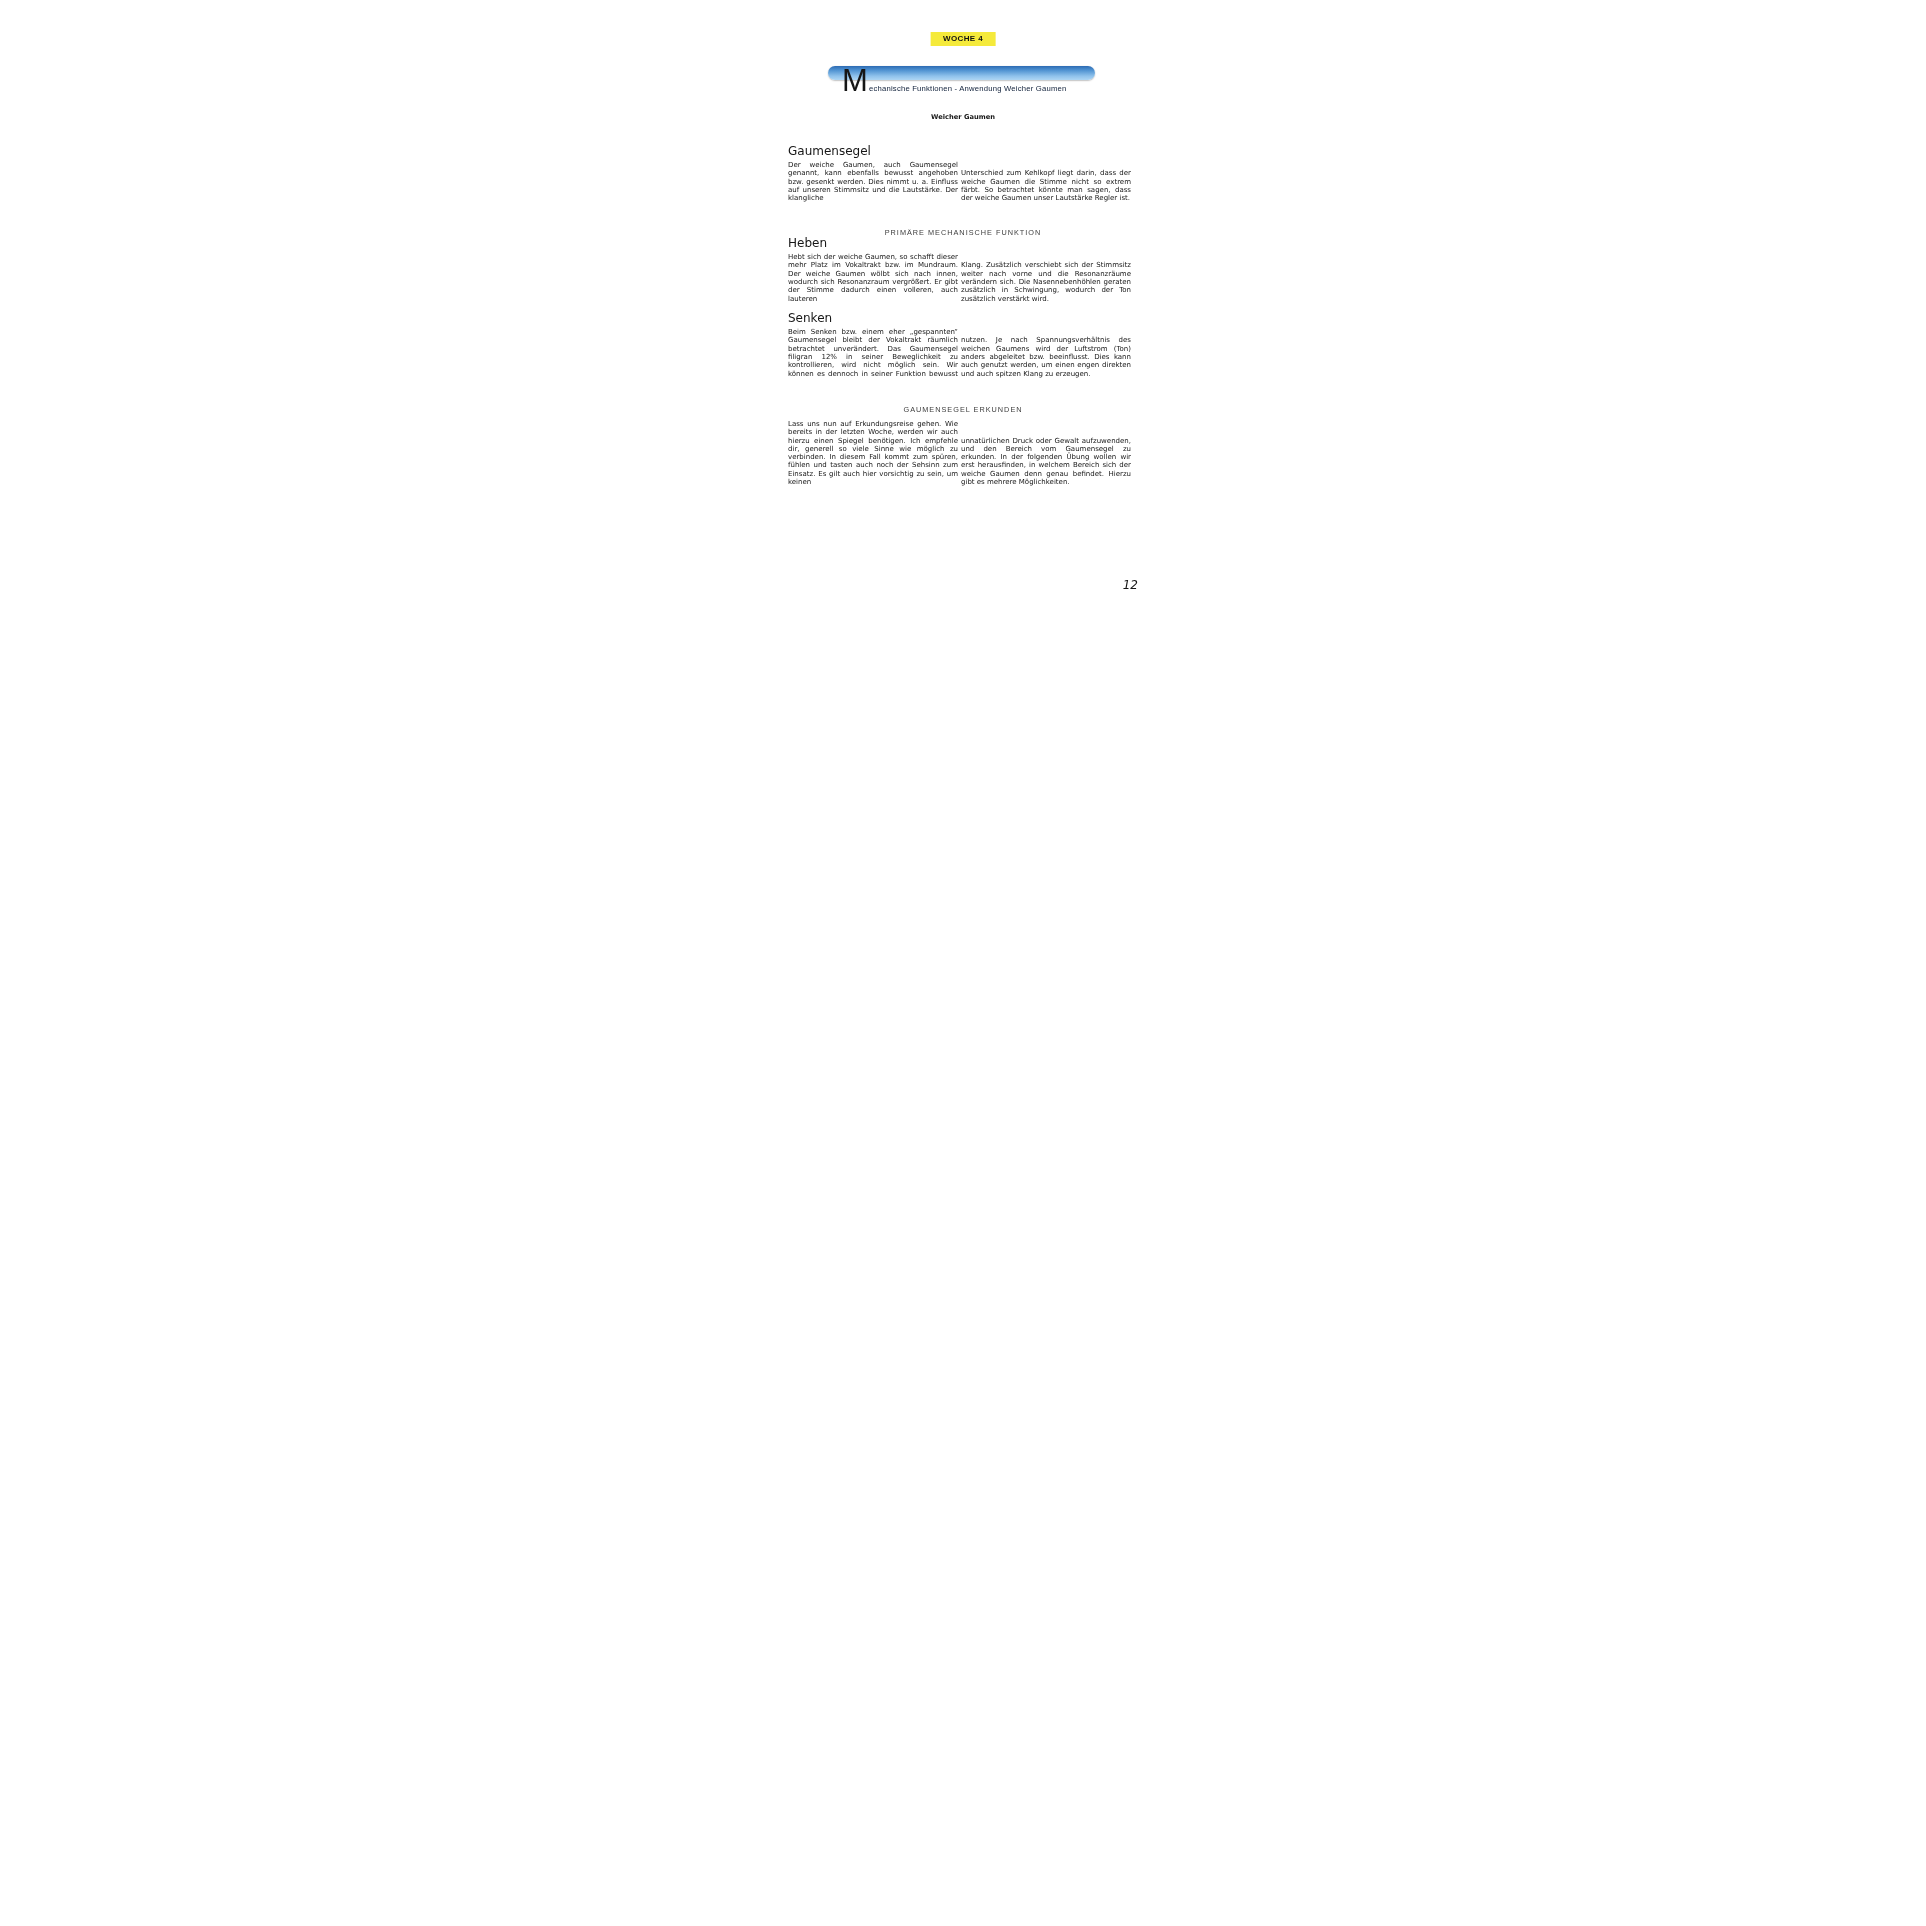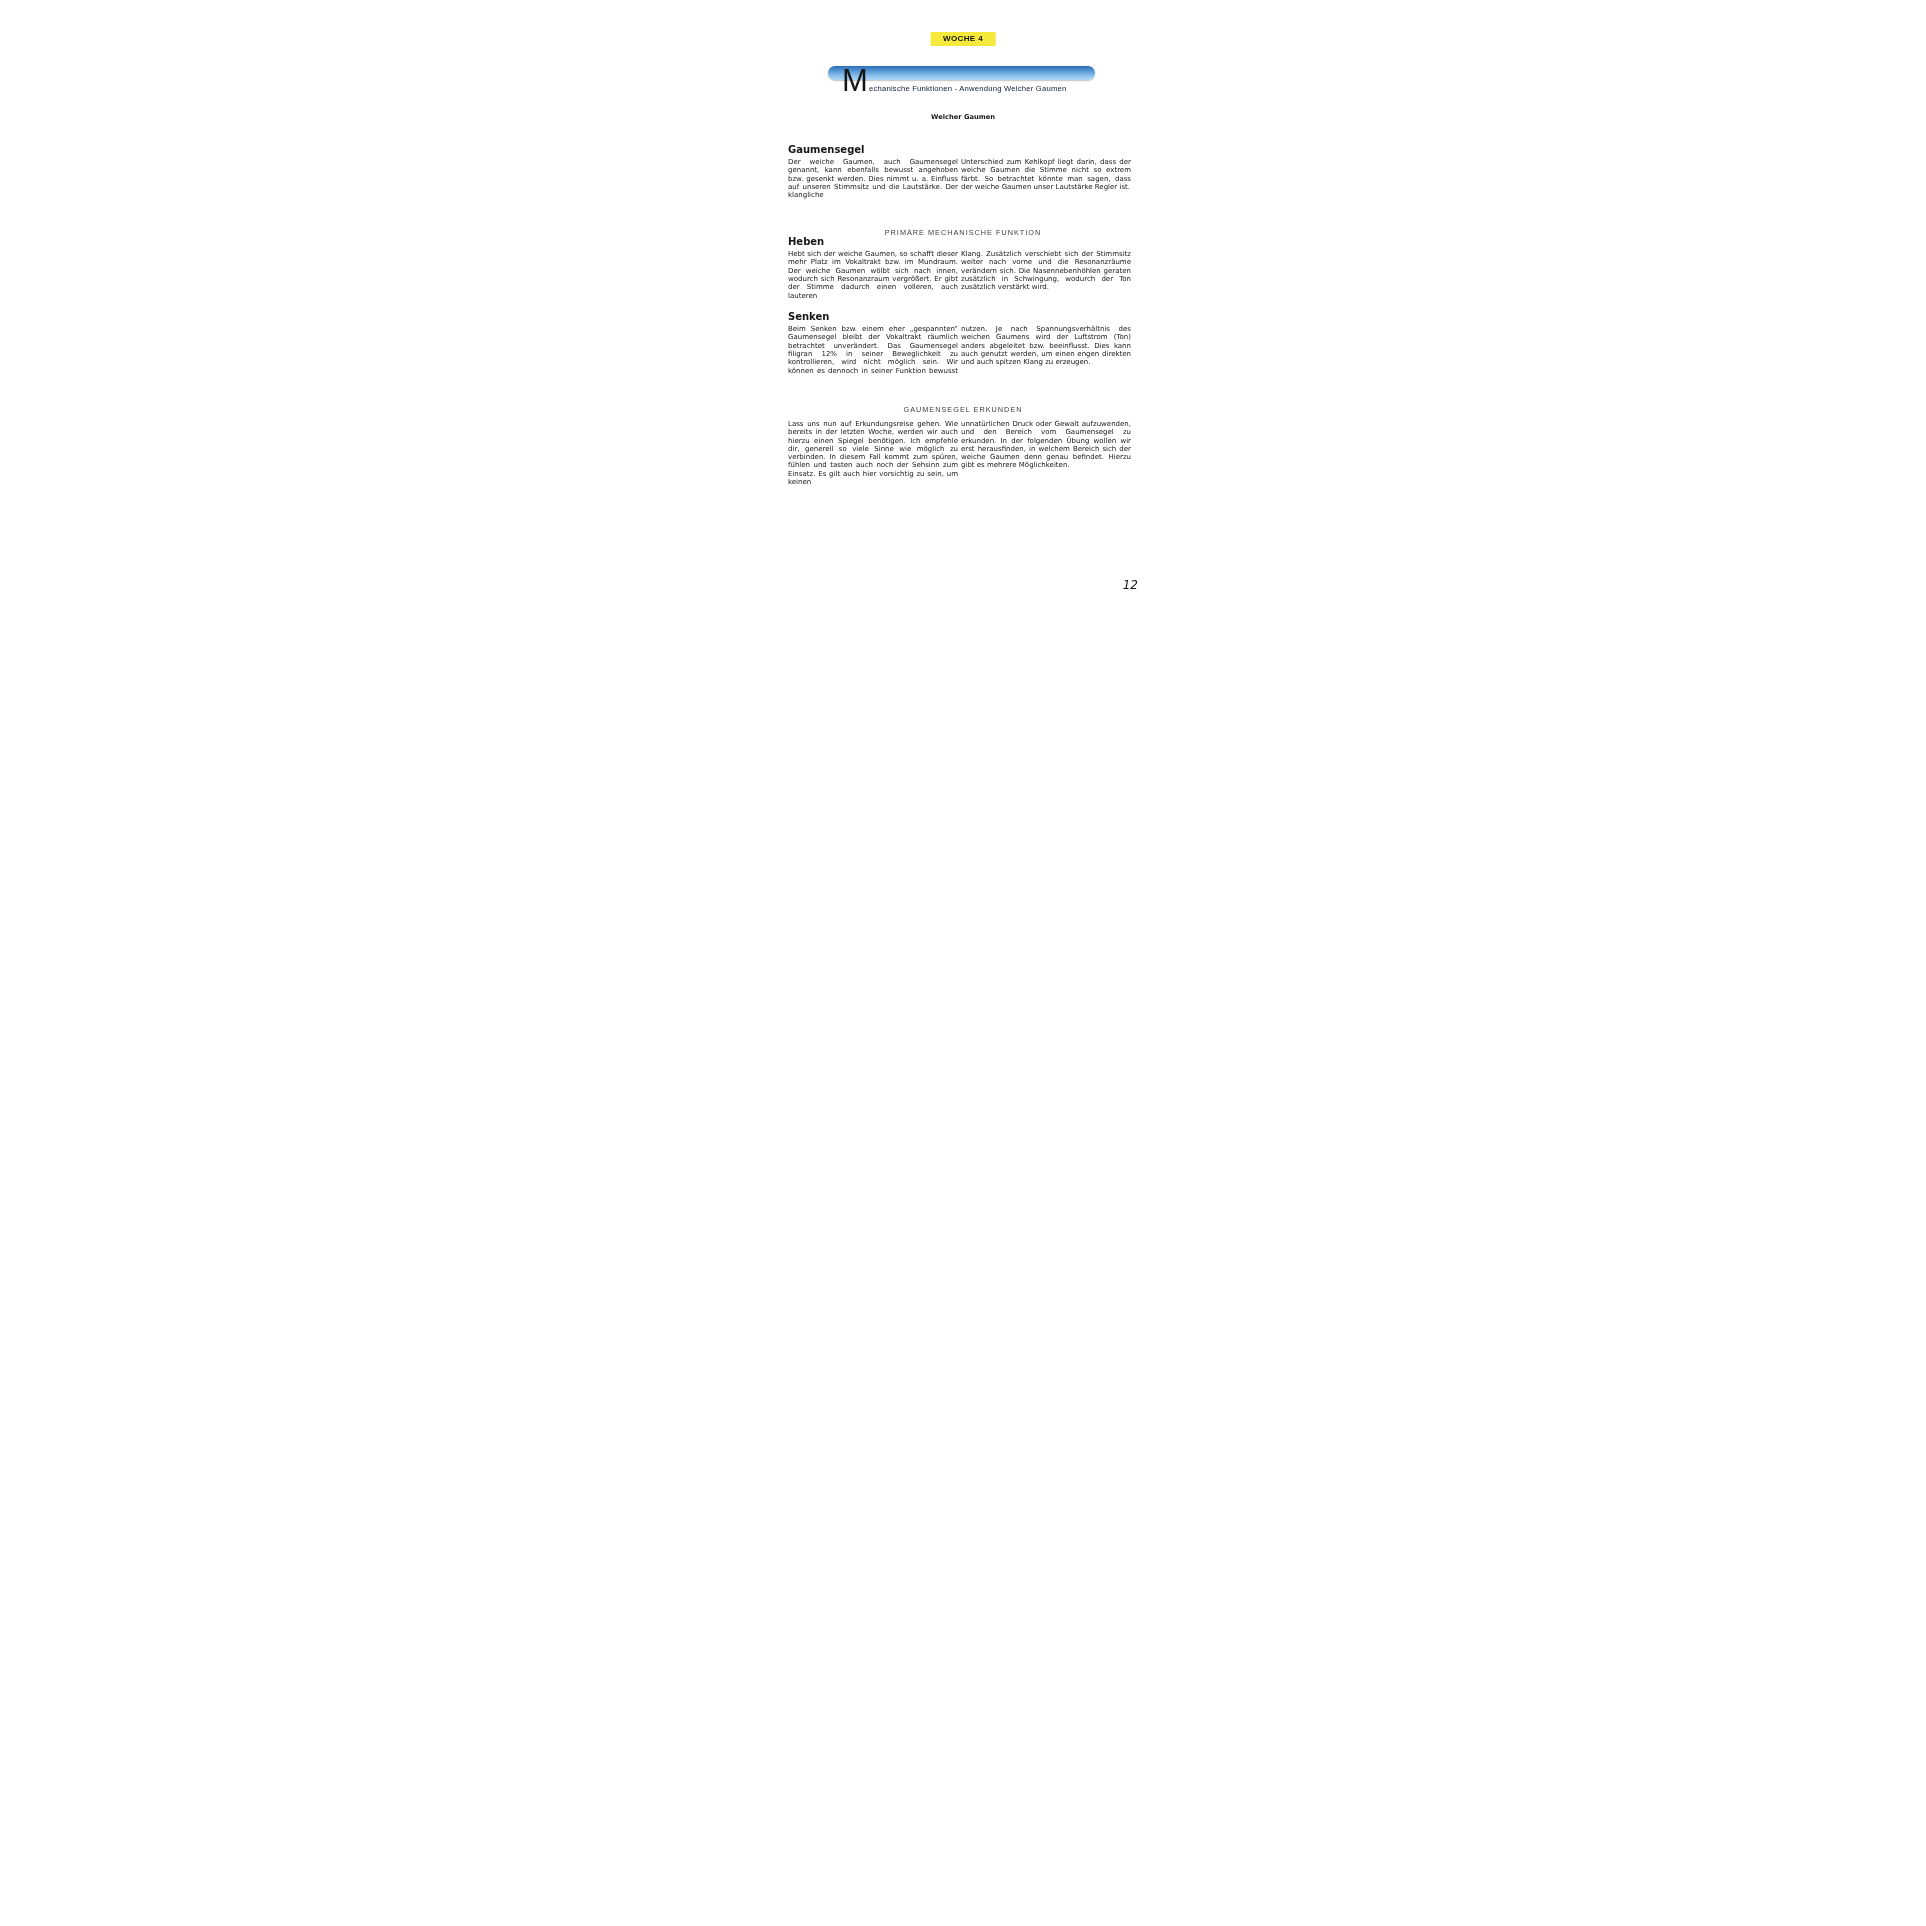--- a/index.html
+++ b/index.html
@@ -35,22 +35,22 @@
     font-family:"Liberation Sans", sans-serif; font-size:31px; line-height:31px;
     font-weight:400; color:#161616;
   }
 
   .page-title {
     position:absolute; top:101px; left:0; width:100%; text-align:center;
     font-size:6.7px; font-weight:700; color:#161616;
   }
 
   .section { position:absolute; left:43px; width:350px; }
-  .section-heading { font-size:10px; font-weight:700; color:#161616; margin-bottom:3.1px; }
-  .cols { display:flex; column-gap:3px; }
+  .section-heading { font-size:12px; font-weight:400; color:#161616; margin-bottom:3.1px; }
+  .cols { display:flex; column-gap:3px;align-items:flex-end; }
   .col {
     width:170px; font-size:7px; line-height:8.3px;
     text-align:justify; color:#161616;
   }
   .col.cont { text-align-last:justify; }
 
   .center-heading {
     position:absolute; left:0; width:100%; text-align:center;
     font-family:"Liberation Sans", sans-serif; font-size:7.3px; font-weight:400;
     letter-spacing:1px; color:#3d3d3d; white-space:nowrap;

